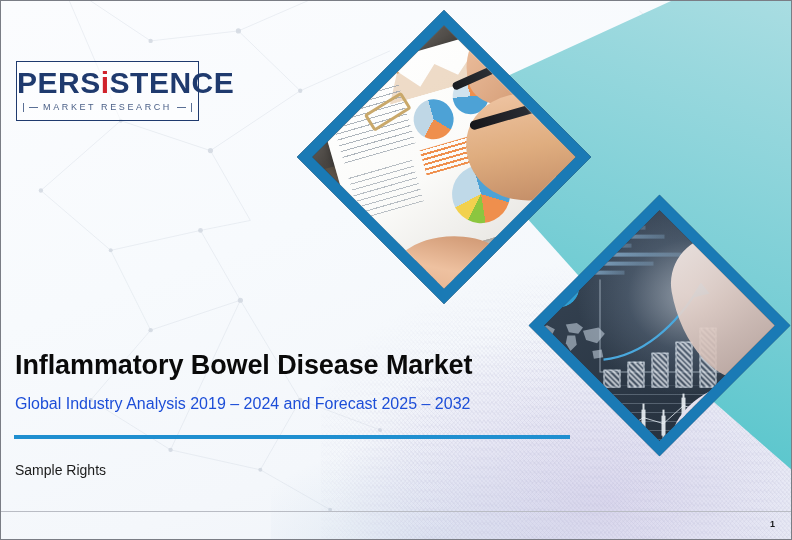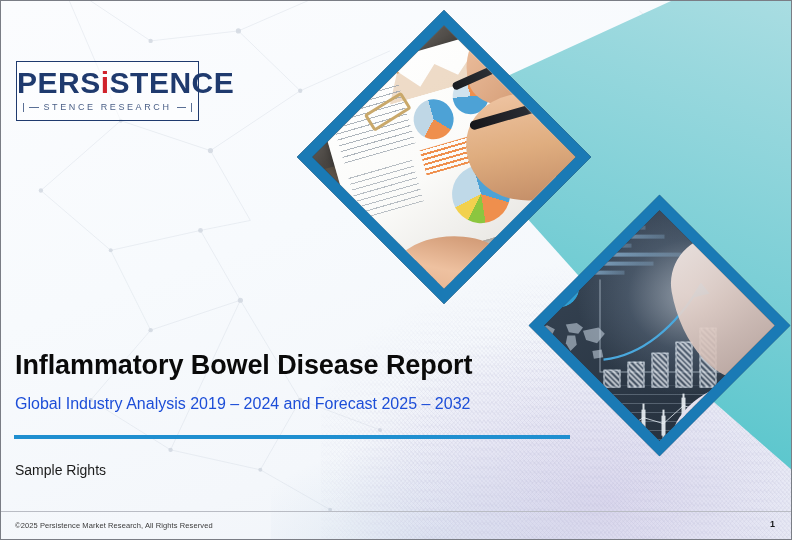--- a/index.html
+++ b/index.html
@@ -535,28 +535,27 @@
         <div class="sleeve"></div>
       </div>
     </div>
   </div>
 
   <div class="logo">
     <div class="logo-word"><span>PERS</span><span class="dot-i">i</span><span>STENCE</span></div>
     <div class="logo-sub-wrap">
       <span class="logo-tick"></span>
       <span class="logo-rule"></span>
-      <span class="logo-sub">STENCE RESEARCH</span>
+      <span class="logo-sub">MARKET RESEARCH</span>
       <span class="logo-rule"></span>
       <span class="logo-tick"></span>
     </div>
   </div>
 
-  <div class="title">Inflammatory Bowel Disease Report</div>
+  <div class="title">Inflammatory Bowel Disease Market</div>
   <div class="subtitle">Global Industry Analysis 2019 – 2024 and Forecast 2025 – 2032</div>
   <div class="divider"></div>
   <div class="sample">Sample Rights</div>
 
   <div class="footer-rule"></div>
-  <div class="footer-text">©2025 Persistence Market Research, All Rights Reserved</div>
   <div class="page-num">1</div>
 
 </div>
 
 </body></html>

